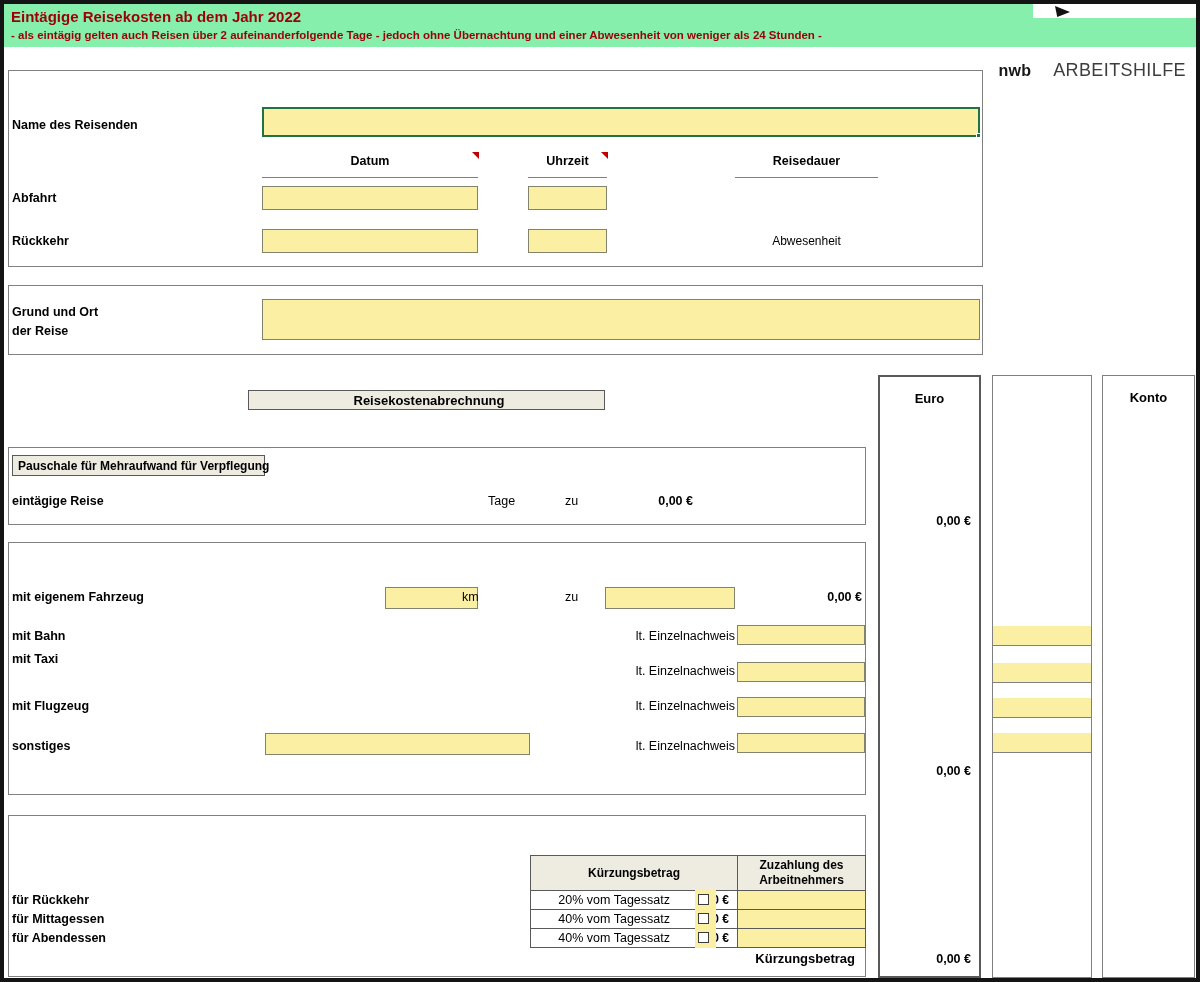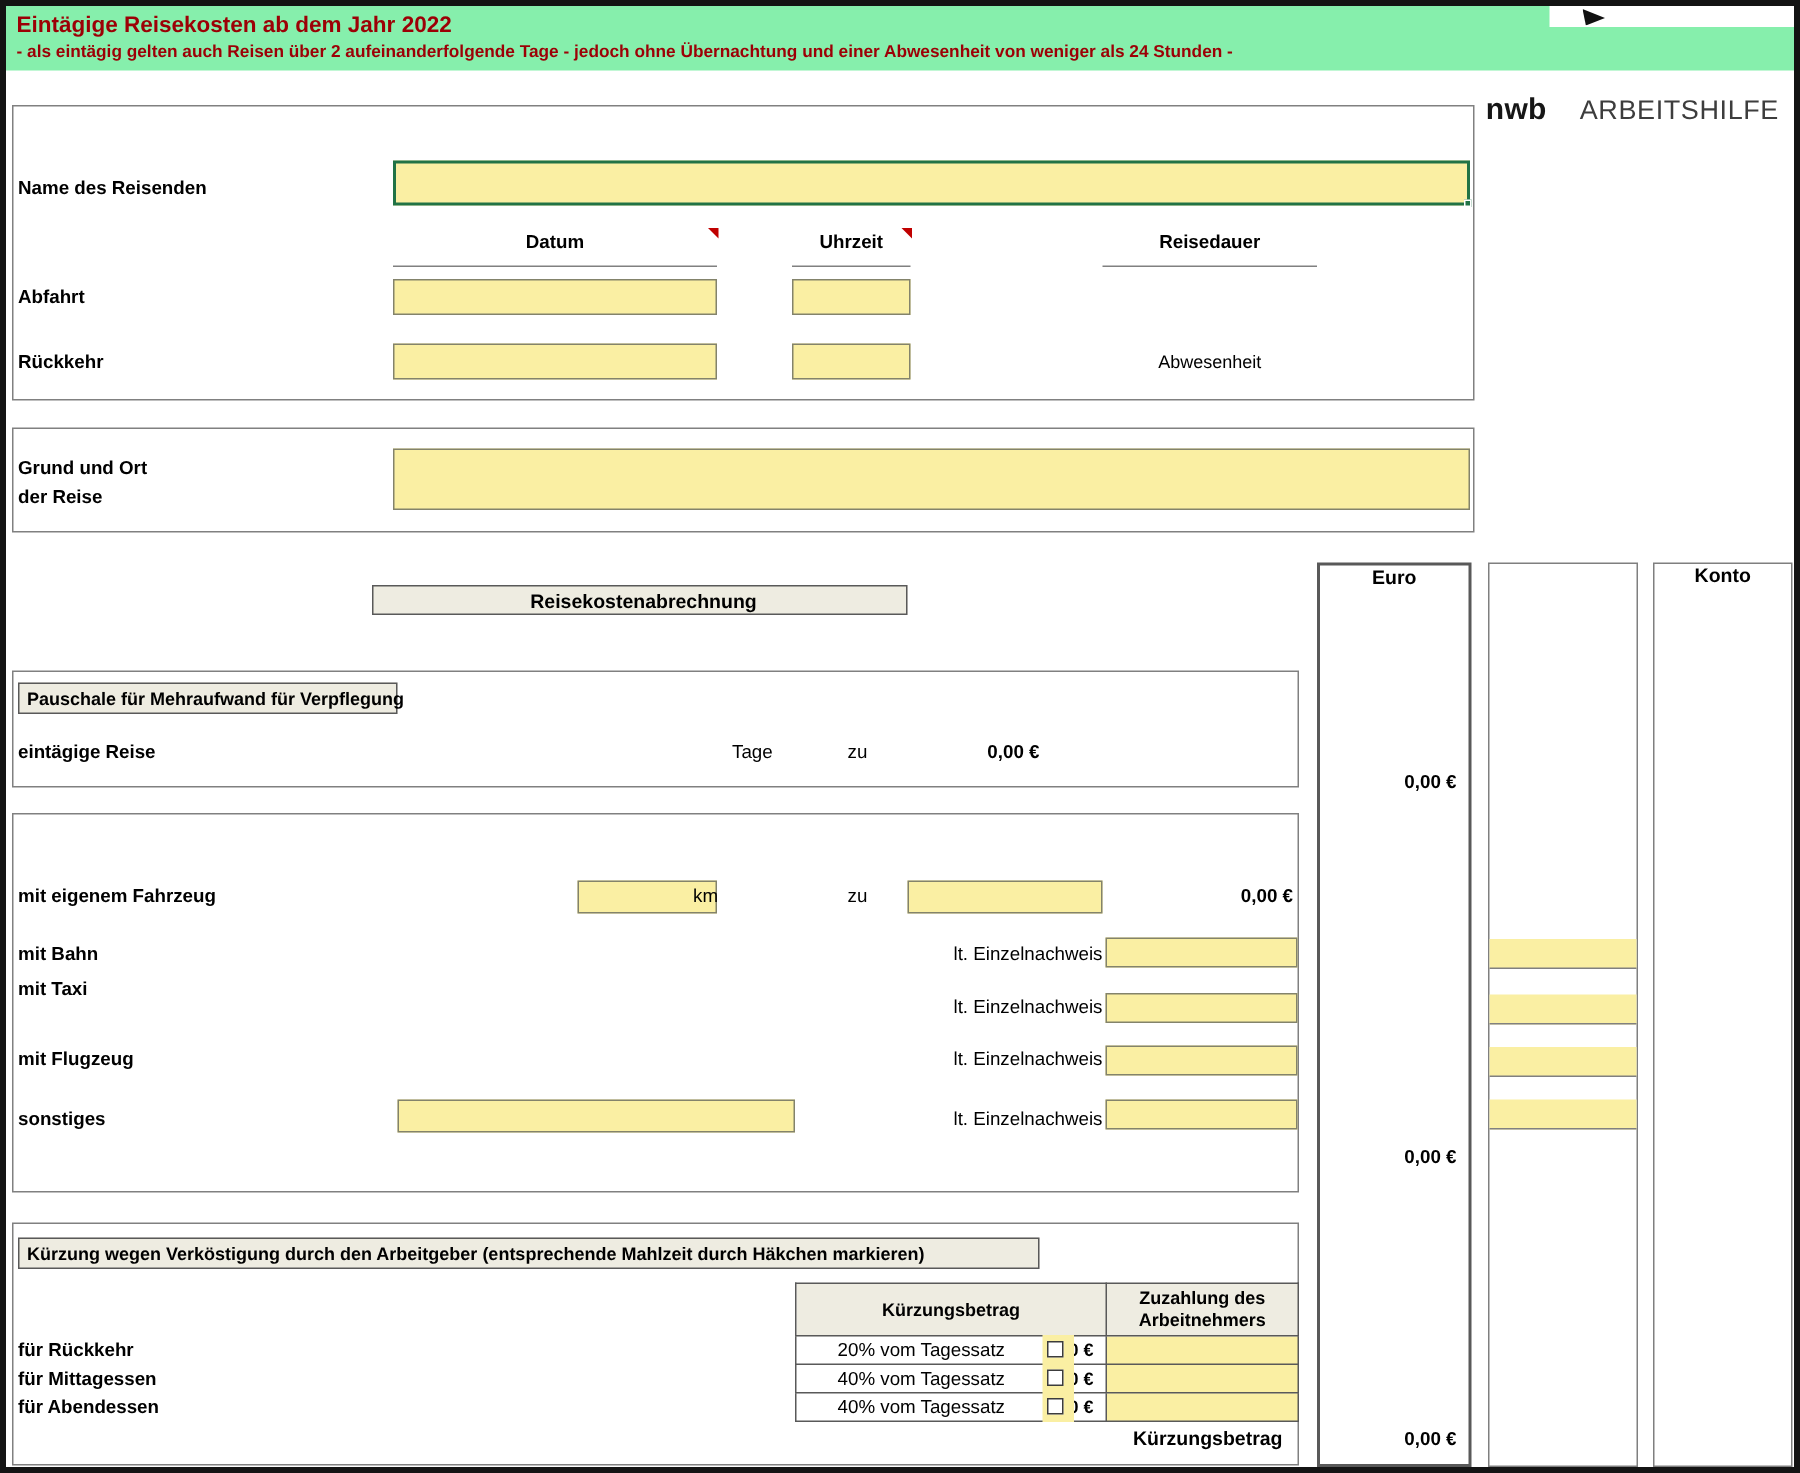--- a/index.html
+++ b/index.html
@@ -25,24 +25,24 @@
     font-family:inherit; font-size:12.5px; padding:0 4px; outline:none;
   }
   .vcell { position:absolute; background:#FAEFA3; border-bottom:1px solid #808080; }
   .headerbar { position:absolute; left:0; top:0; width:1192px; height:43px; background:#86efac; }
   .title { position:absolute; left:7px; top:4px; font-size:15px; font-weight:bold; color:#9C0006; white-space:nowrap; }
   .subtitle { position:absolute; left:7px; top:25px; font-size:11.5px; font-weight:bold; color:#9C0006; white-space:nowrap; }
   .notch { position:absolute; right:0; top:0; width:163px; height:14px; background:#ffffff; }
   .nwb-arrow { position:absolute; left:22px; top:2px; width:15px; height:11px; background:#111;
     clip-path:polygon(0 0, 100% 55%, 15% 100%); }
   .brand { position:absolute; right:10px; top:15px; display:flex; align-items:baseline; gap:5px; }
-  .brand-name { font-size:20px; font-weight:bold; color:#161616; letter-spacing:0.2px;margin-top:43px; }
+  .brand-name { font-size:16px; font-weight:bold; color:#161616; letter-spacing:0.2px;margin-top:43px; }
   .brand-suffix { font-size:18px; color:#3d3d3d; letter-spacing:0.4px;margin-left:17px; }
   .col { position:absolute; top:371px; height:603px; background:#fff; }
-  .colhead { text-align:center; font-weight:bold; font-size:13px; }
+  .colhead { padding-top:14px; text-align:center; font-weight:bold; font-size:13px; }
   .underline { position:absolute; height:0; border-top:1px solid #808080; }
   .red-tri { position:absolute; width:0; height:0; border-top:7px solid #C00000; border-left:7px solid transparent; }
   .checkbox { position:absolute; width:11px; height:11px; background:#fff; border:1px solid #3c3c3c; }
   .mtable { position:absolute; left:526px; top:851px; width:336px; border-collapse:collapse; table-layout:fixed; }
   .mtable td { border:1px solid #595959; font-size:12px; }
   .mtable .hd { background:#EEECE1; font-weight:bold; text-align:center; height:35px; line-height:15px; }
   .mtable .val { height:19px; text-align:right; padding-right:8px; font-weight:bold; background:#fff; }
   .mtable .zu { background:#FAEFA3; }
   .fillhandle { position:absolute; width:5px; height:5px; background:#217346; border:1px solid #fff; }
 </style>
@@ -140,21 +140,20 @@
   <div class="lbl b" style="left:8px; top:695px;">mit Flugzeug</div>
   <div class="lbl rt" style="left:611px; top:695px; width:120px;">lt. Einzelnachweis</div>
   <input class="field" style="left: 733px; top: 693px; width: 128px; height: 20px;" value="">
 
   <div class="lbl b" style="left:8px; top:735px;">sonstiges</div>
   <input class="field" style="left: 261px; top: 729px; width: 265px; height: 22px;" value="">
   <div class="lbl rt" style="left:611px; top:735px; width:120px;">lt. Einzelnachweis</div>
   <input class="field" style="left: 733px; top: 729px; width: 128px; height: 20px;" value="">
 
   <div class="box" style="left:4px; top:811px; width:858px; height:162px;"></div>
-  <div class="ghead" style="left:8px; top:821px; width:681px; height:21px;">Kürzung wegen Verköstigung durch den Arbeitgeber (entsprechende Mahlzeit durch Häkchen markieren)</div>
 
   <table class="mtable">
     <tbody>
         <tr>
       <td class="hd" style="width:207px;">Kürzungsbetrag</td>
       <td class="hd" style="width:128px;">Zuzahlung des Arbeitnehmers</td>
     </tr>
     <tr>
       <td class="val">0,00 €</td>
       <td class="zu"></td>

